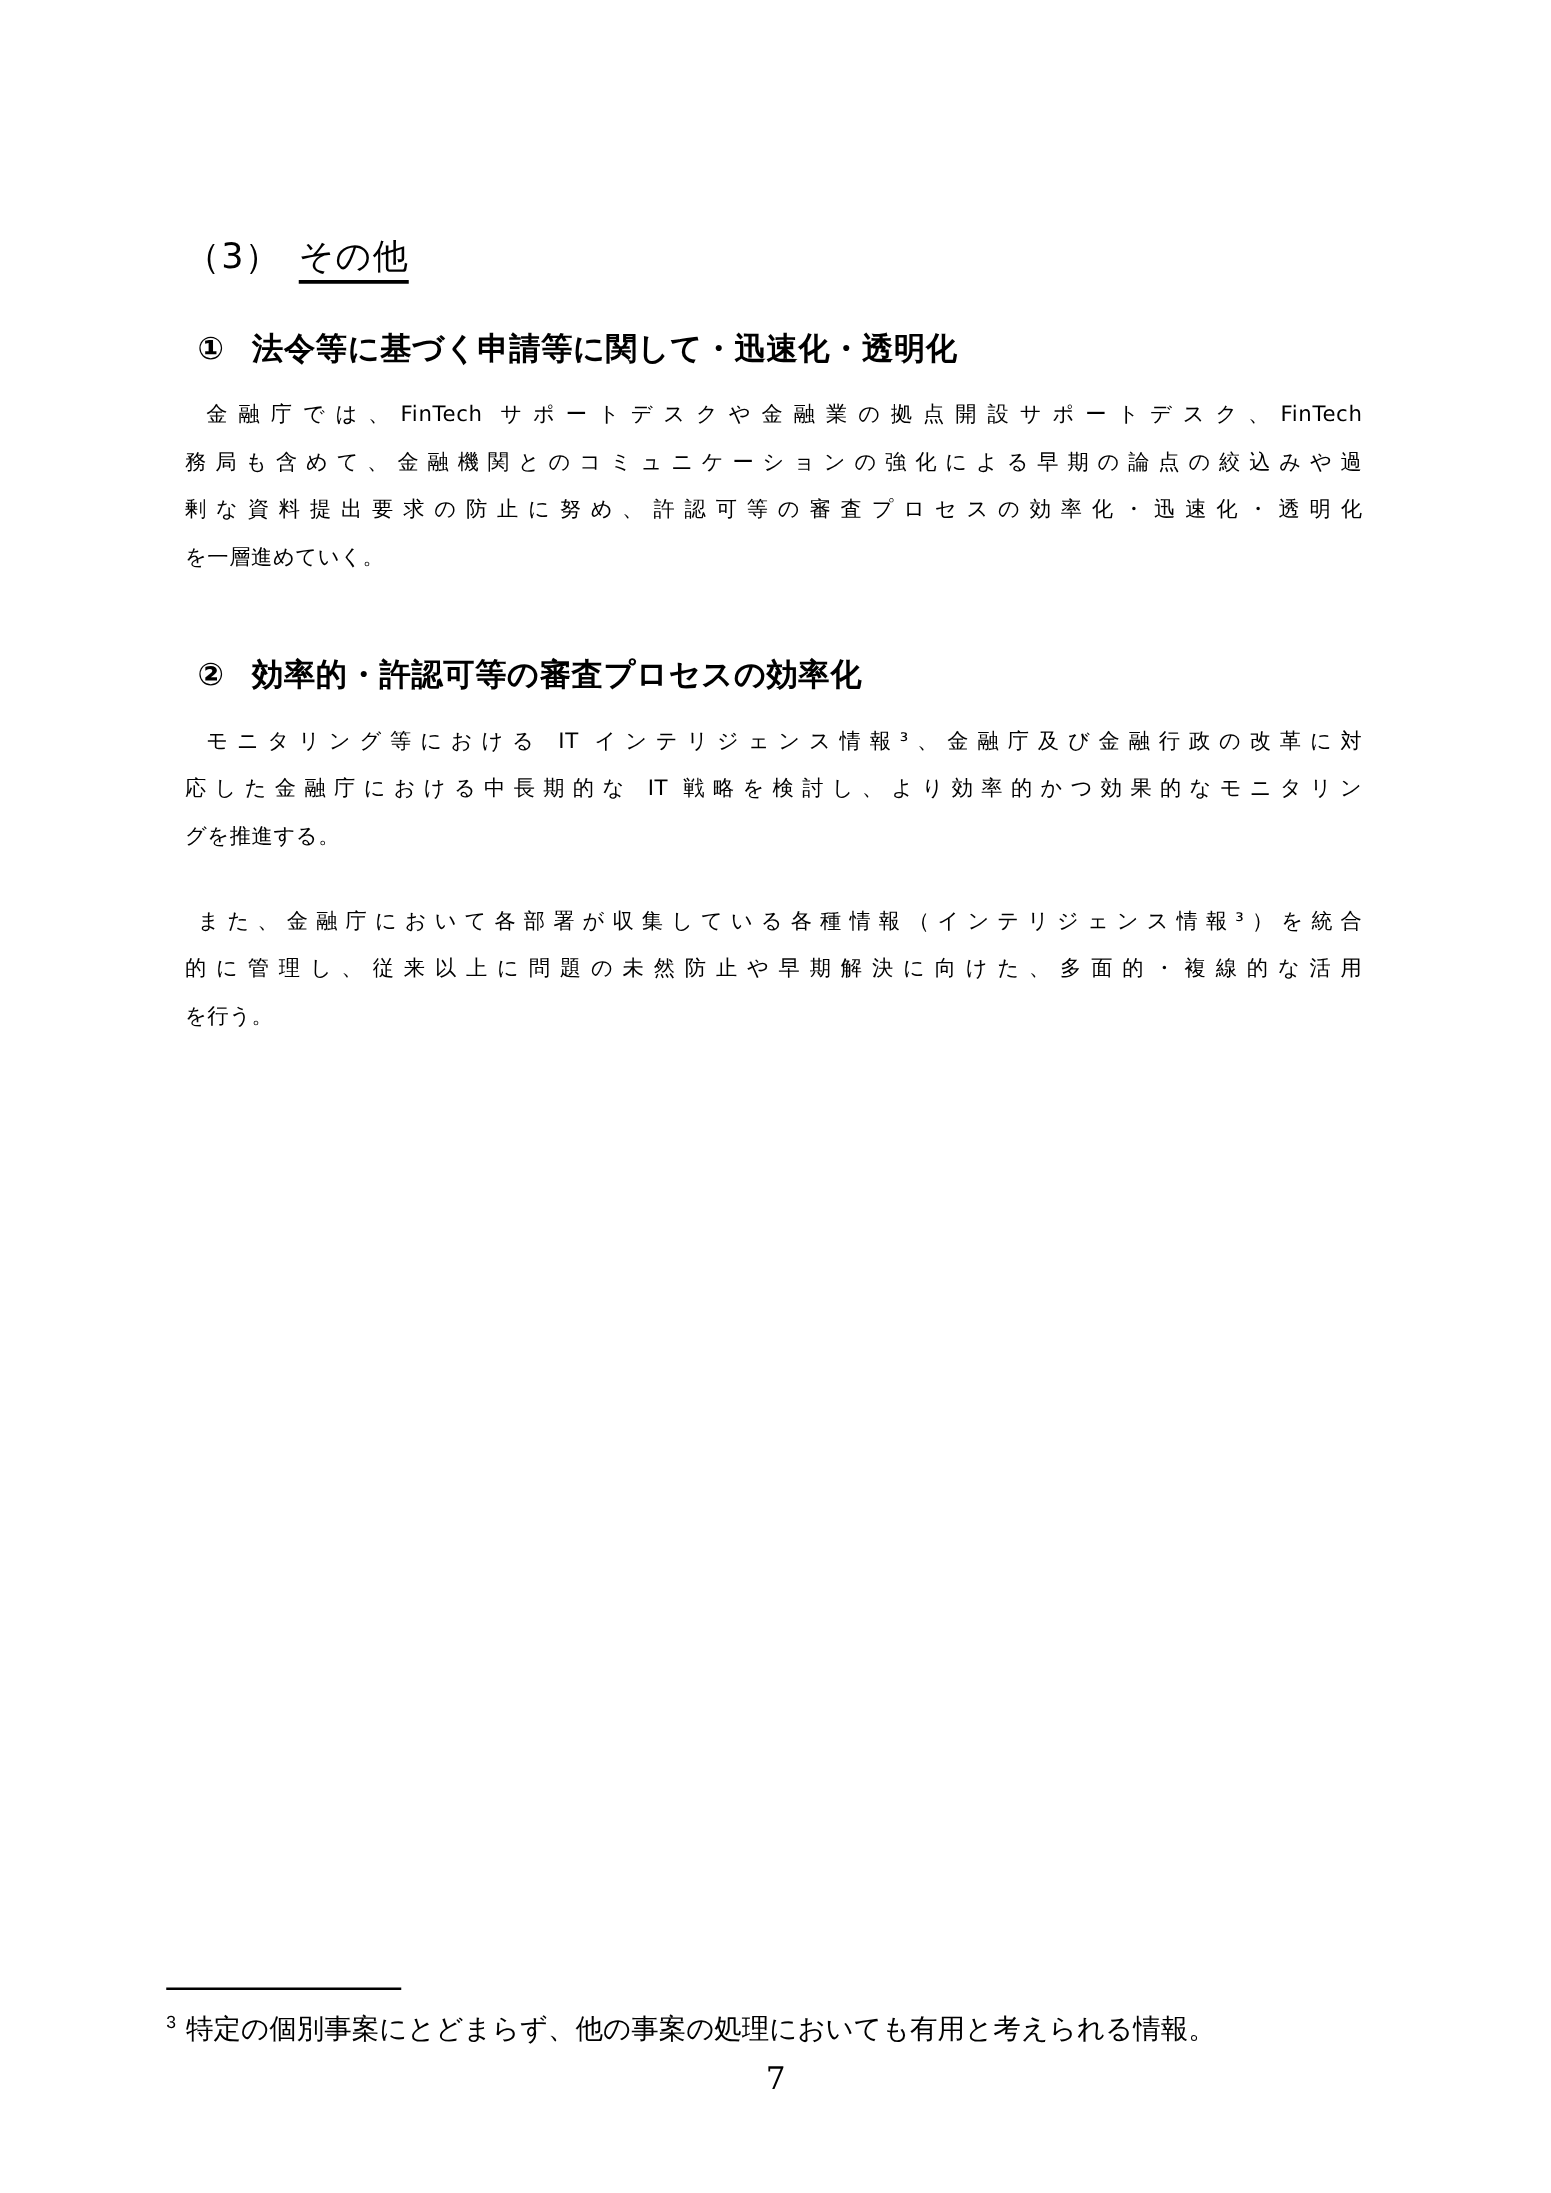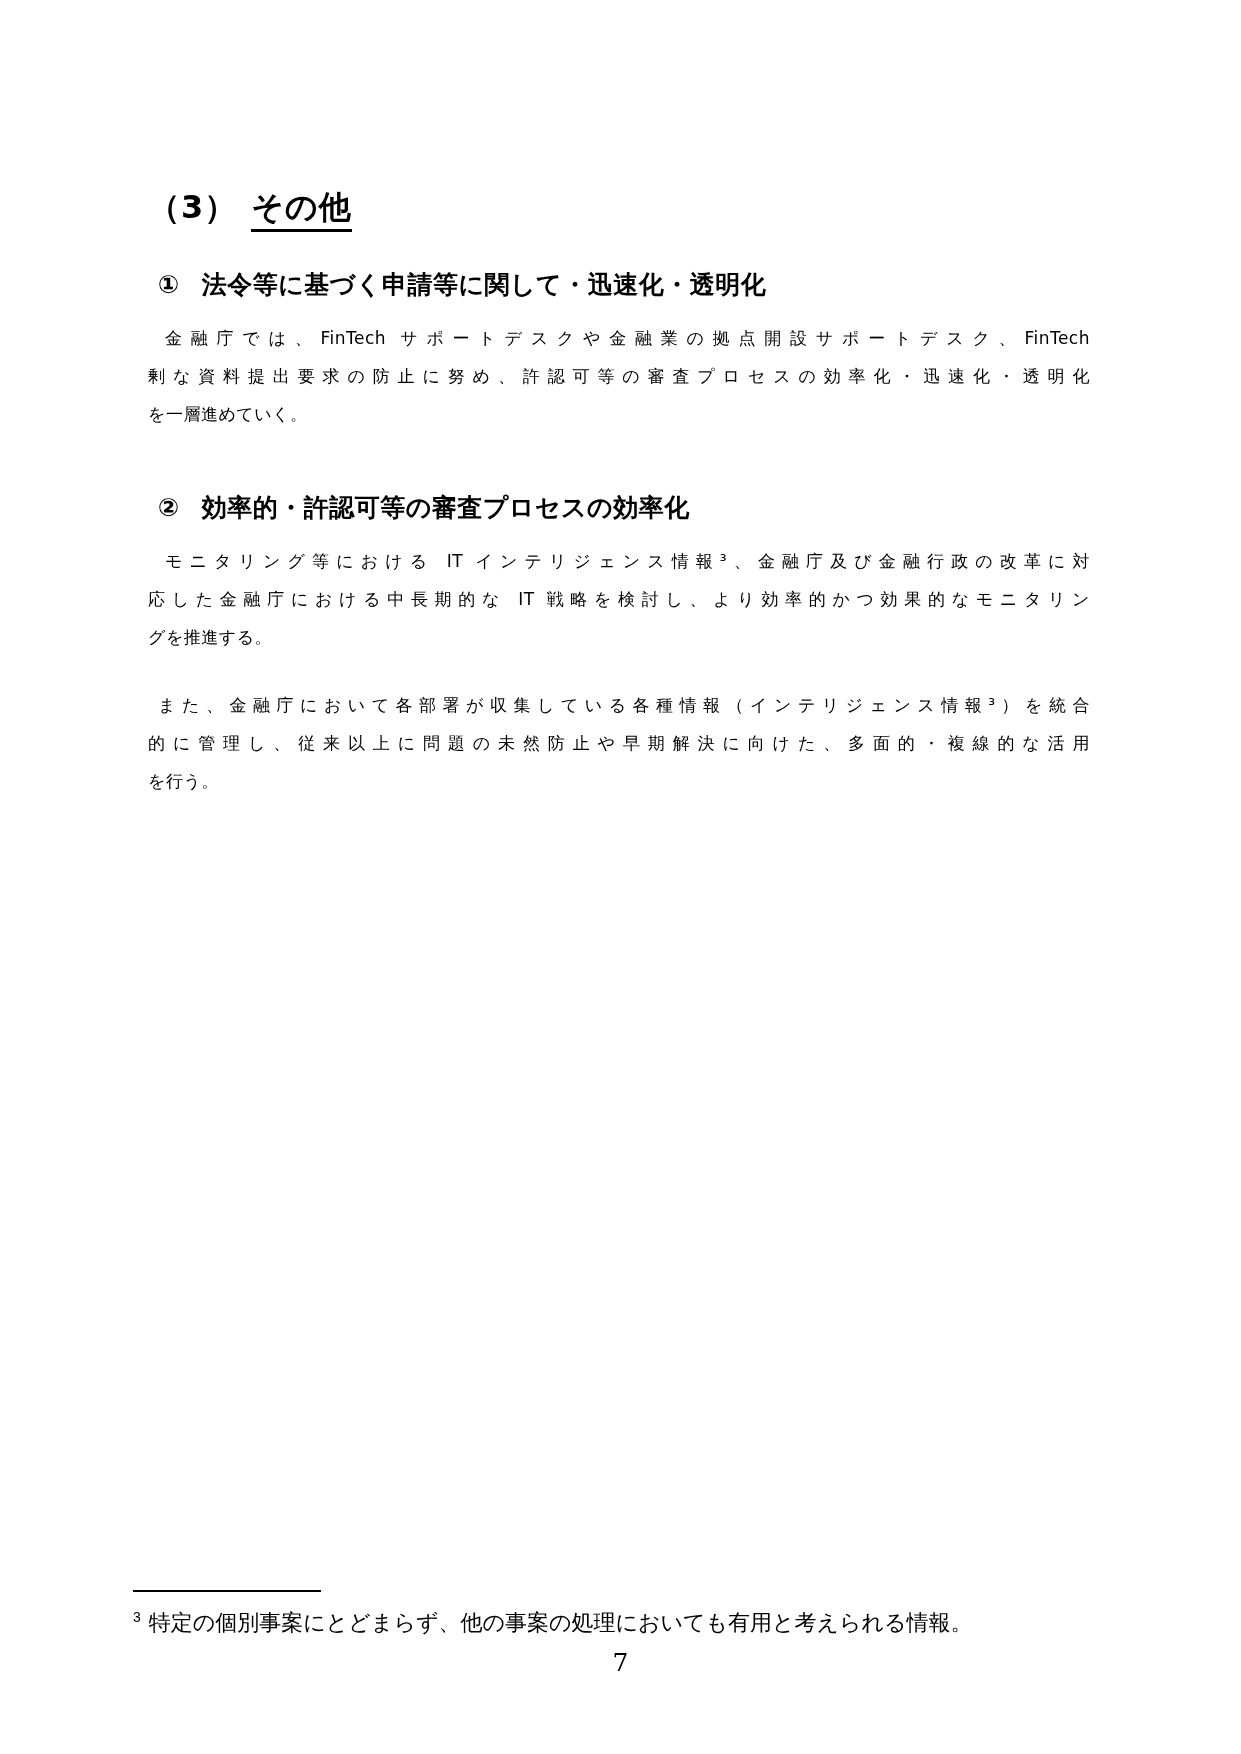--- a/index.html
+++ b/index.html
@@ -11,22 +11,22 @@
     font-family:"DejaVu Sans","Liberation Sans",sans-serif;
     overflow:hidden;
   }
   .content {
     position:absolute;
     left:148px; top:186px;
     width:942px;
   }
   
   .h-main {
-    font-size:32px;
-    font-weight:bold;
+    font-size:28px;
+    font-weight:normal;
     letter-spacing:1px;
     margin:0 0 38px 0;
     white-space:nowrap;
   }
   .h-main .h-title {
     margin-left:14px;
     border-bottom:3px solid #000;
     padding-bottom:3px;
   }
   
@@ -99,20 +99,21 @@
       <span>（3）</span><span class="h-title">その他</span>
     </div>
 
     <div class="subsection">
       <div class="h-sub">
         <span class="num">①</span>
         <span>法令等に基づく申請等に関して・迅速化・透明化</span>
       </div>
       <div class="para indent-1">
           <div class="pline">金融庁では、FinTech サポートデスクや金融業の拠点開設サポートデスク、FinTech</div>
+          <div class="pline">務局も含めて、金融機関とのコミュニケーションの強化による早期の論点の絞込みや過</div>
           <div class="pline">剰な資料提出要求の防止に努め、許認可等の審査プロセスの効率化・迅速化・透明化</div>
           <div class="pline pline-last">を一層進めていく。</div>
         </div>
     </div>
 
     <div class="sec-gap"></div>
 
     <div class="subsection">
       <div class="h-sub">
         <span class="num">②</span>

